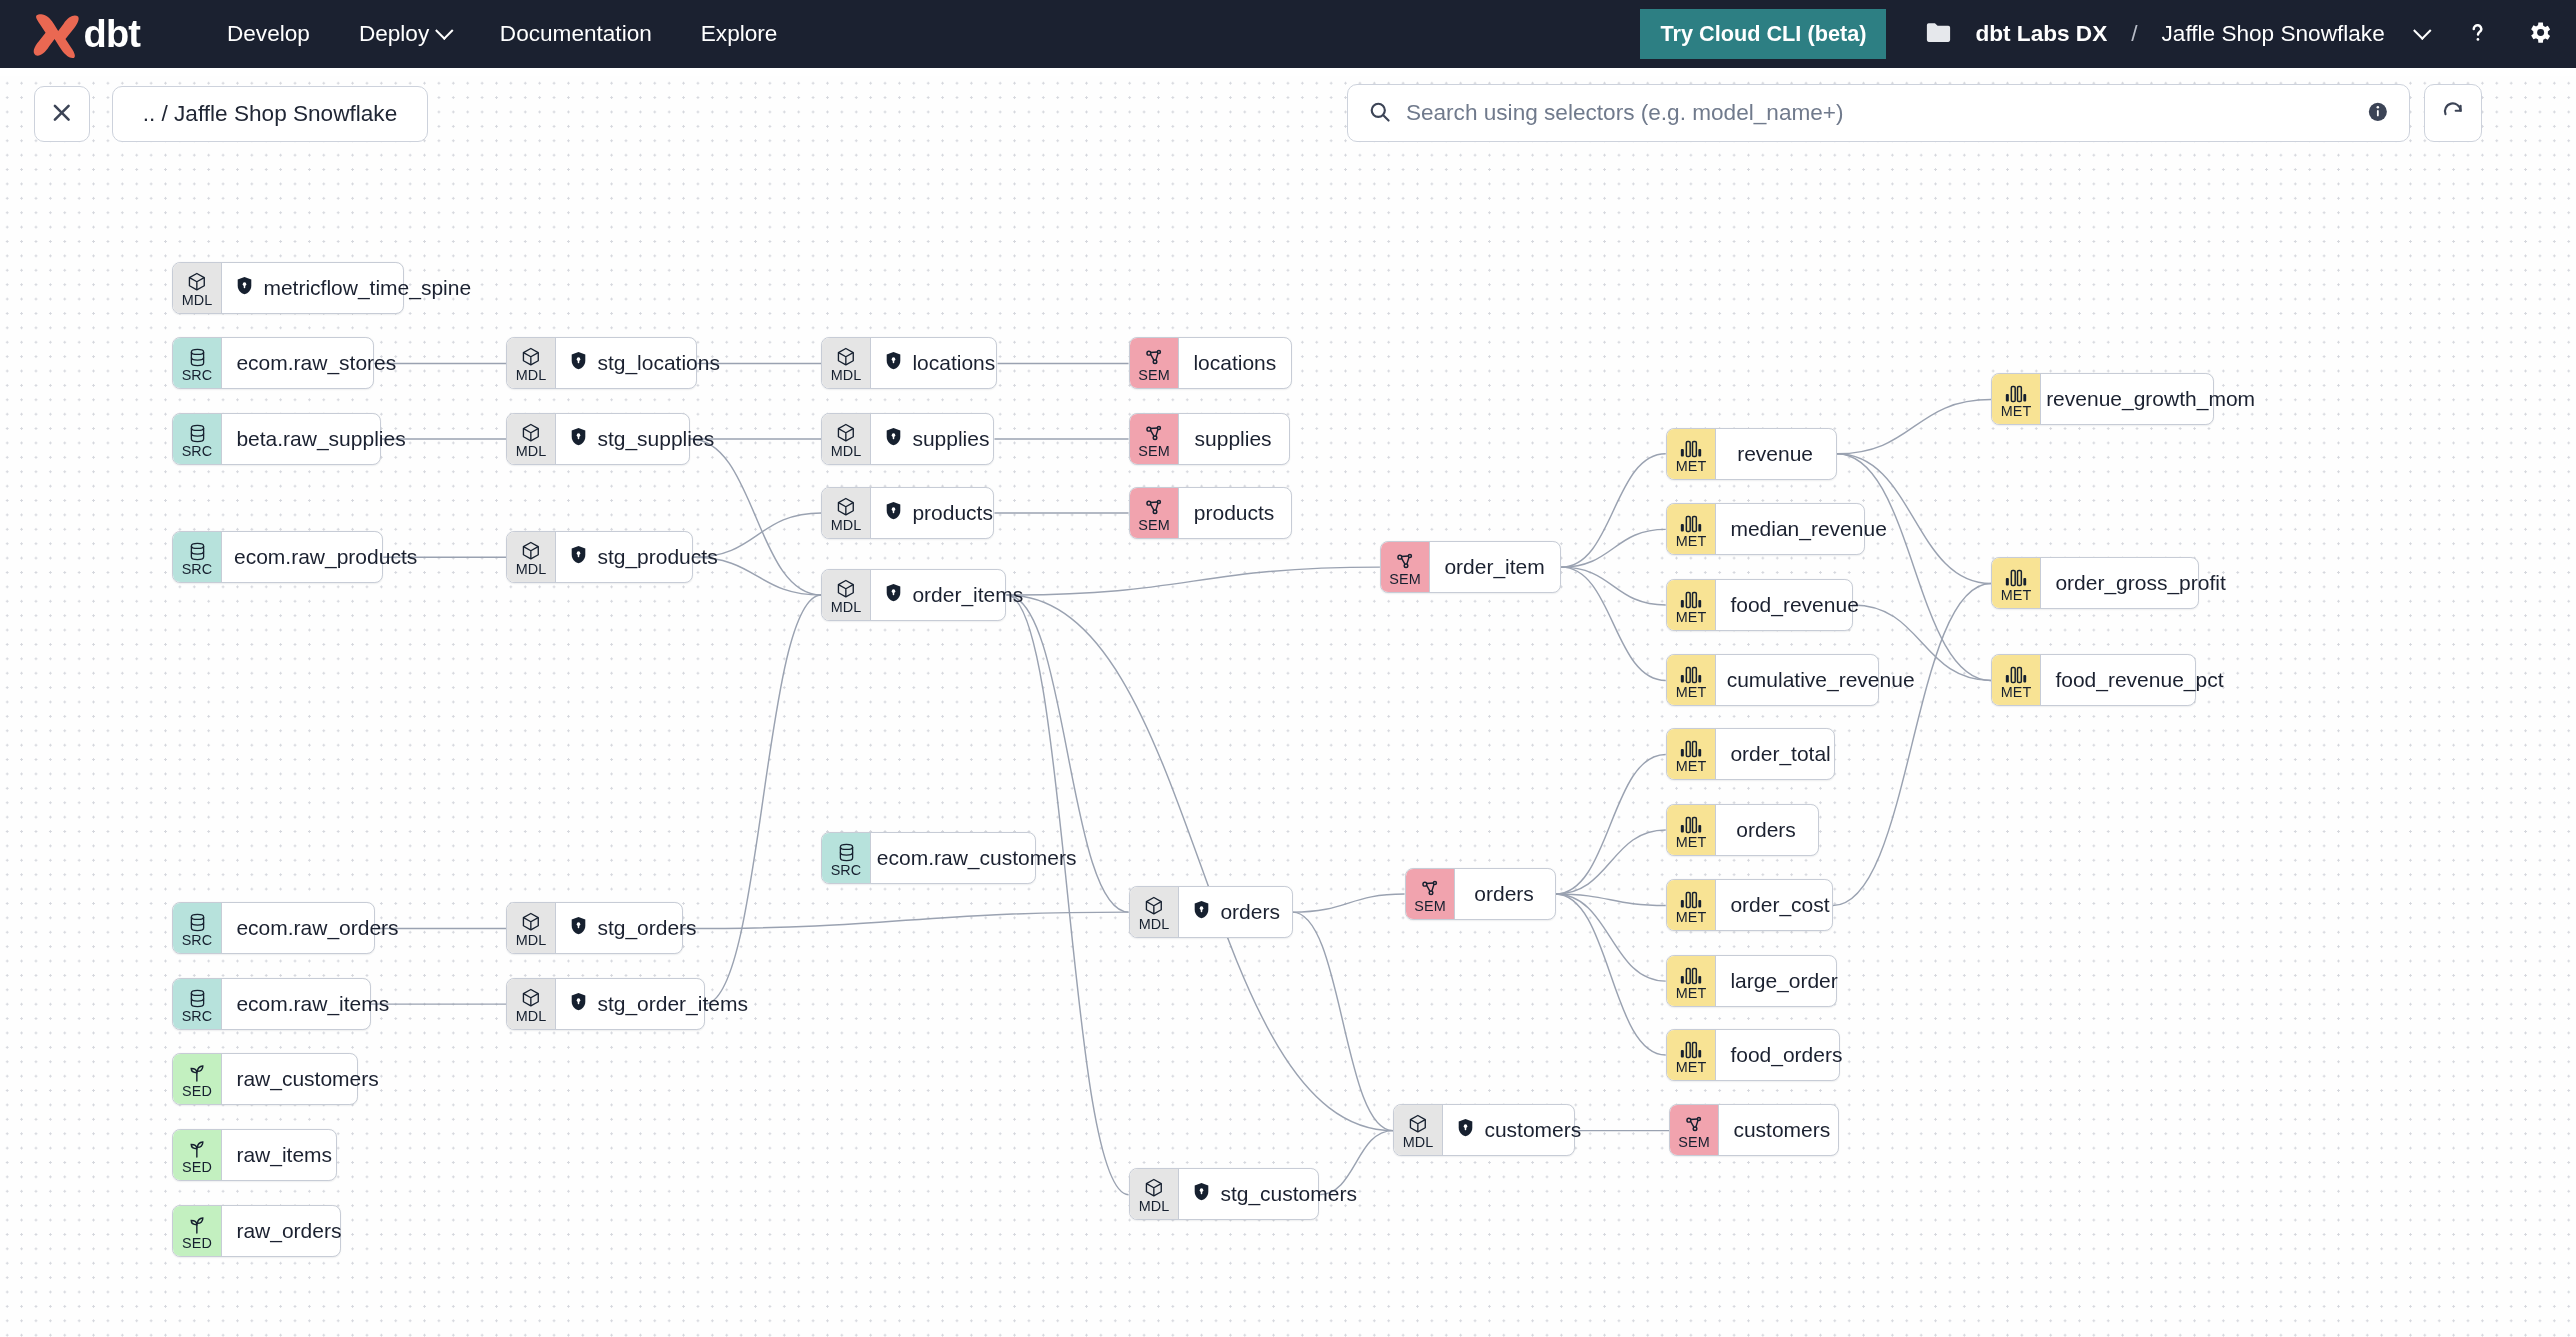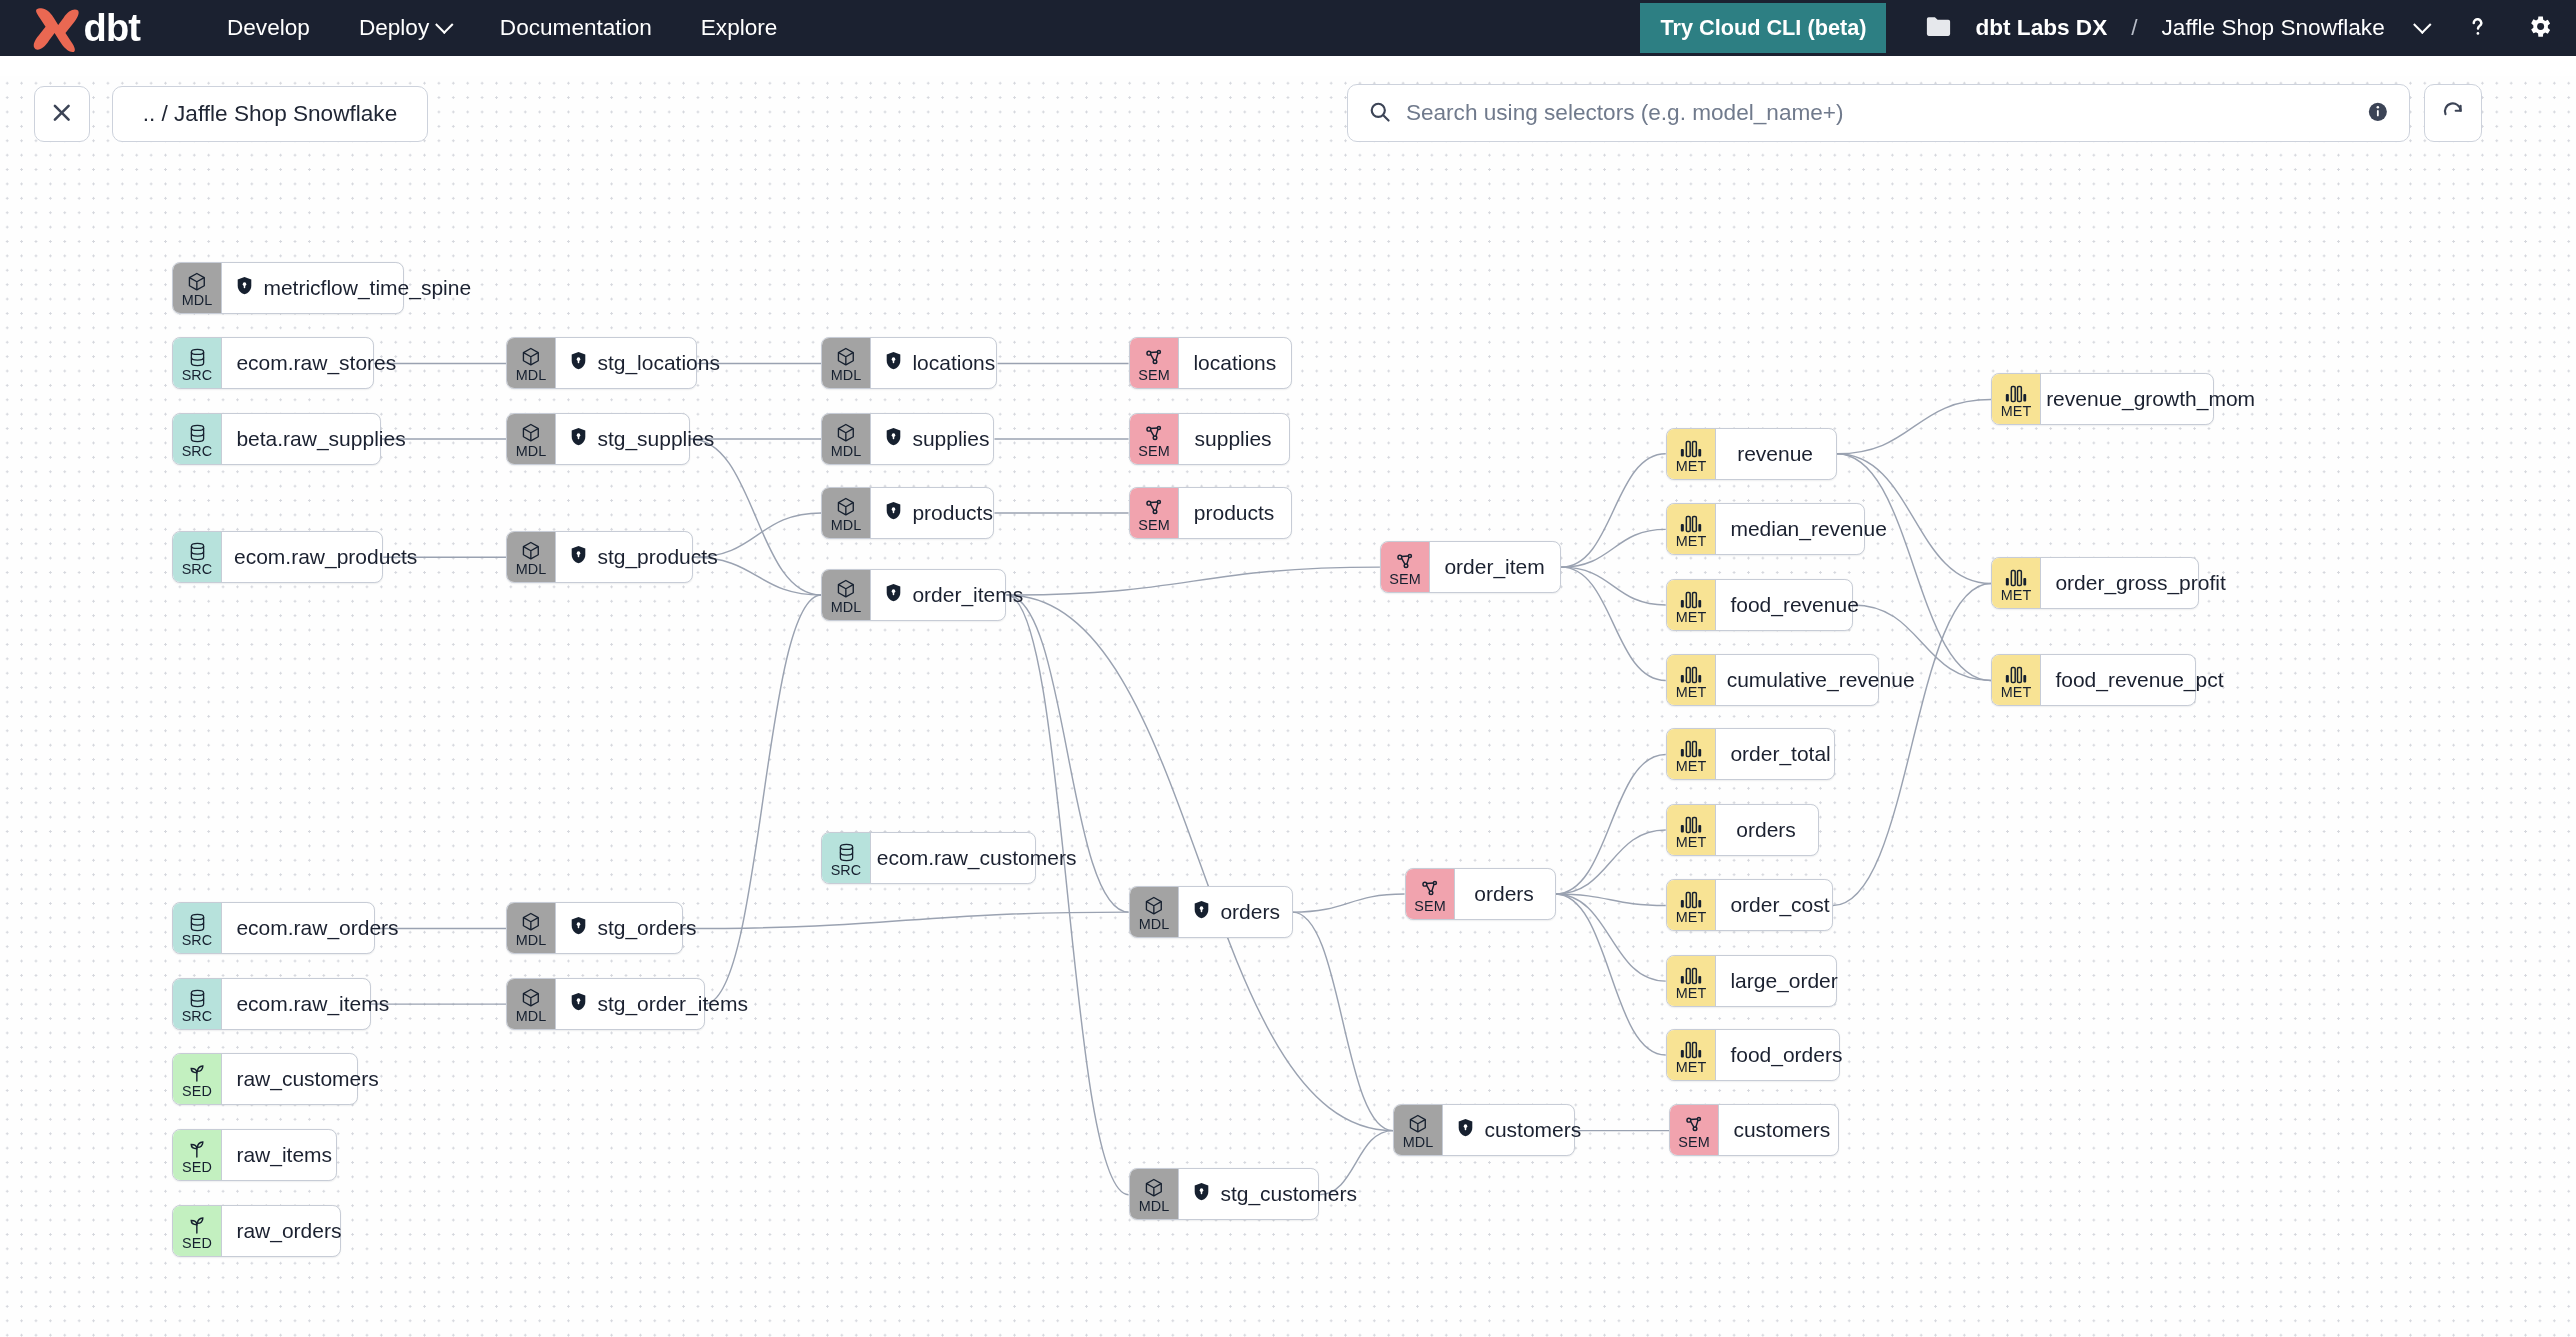--- a/index.html
+++ b/index.html
@@ -5,21 +5,21 @@
   * { box-sizing: border-box; margin: 0; padding: 0; }
   html, body {
     width: 2576px; height: 1338px;
     font-family: "Liberation Sans", sans-serif;
     background: #ffffff;
     overflow: hidden;
   }
 
   
   #topnav {
-    position: absolute; left: 0; top: 0; width: 2576px; height: 56px;
+    position: absolute; left: 0; top: 0; width: 2576px; height: 68px;
     background: #1b2130;
     display: flex; align-items: center;
   }
   #logo-wrap { display: flex; align-items: center; margin-left: 31px; }
   #logo-mark { width: 49px; height: 47px; }
   #logo-text {
     color: #ffffff; font-size: 38px; font-weight: 700; letter-spacing: -0.9px;
     margin-left: 3.6px; line-height: 1;
   }
   .nav-link {
@@ -97,21 +97,21 @@
   }
   .badge {
     width: 49px; flex: 0 0 49px;
     border-radius: 7.2px 0 0 7.2px;
     border-right: 0.9px solid #c7ccd6;
     display: flex; flex-direction: column; align-items: center; justify-content: center;
     gap: 0px; padding-top: 1.8px;
   }
   .badge .bico { height: 22.6px; display:flex; align-items:flex-end; }
   .badge .btxt { font-size: 14.4px; font-weight: 400; color: #16202f; line-height: 1.05; letter-spacing: 0.1px; }
-  .badge-MDL { background: #a3a3a3; }
+  .badge-MDL { background: #e5e5e5; }
   .badge-SRC { background: #b7e2dc; }
   .badge-SEM { background: #f1a3ae; }
   .badge-MET { background: #f8e394; }
   .badge-SED { background: #c3f0c0; }
   .nlabel {
     display: flex; align-items: center; gap: 10px;
     padding: 0 16.2px 0 14.4px; font-size: 21px; color: #1b2130; white-space: nowrap;
   }
   .nlabel.centered { justify-content: center; width: 100%; }
   .shield { flex: 0 0 auto; }

